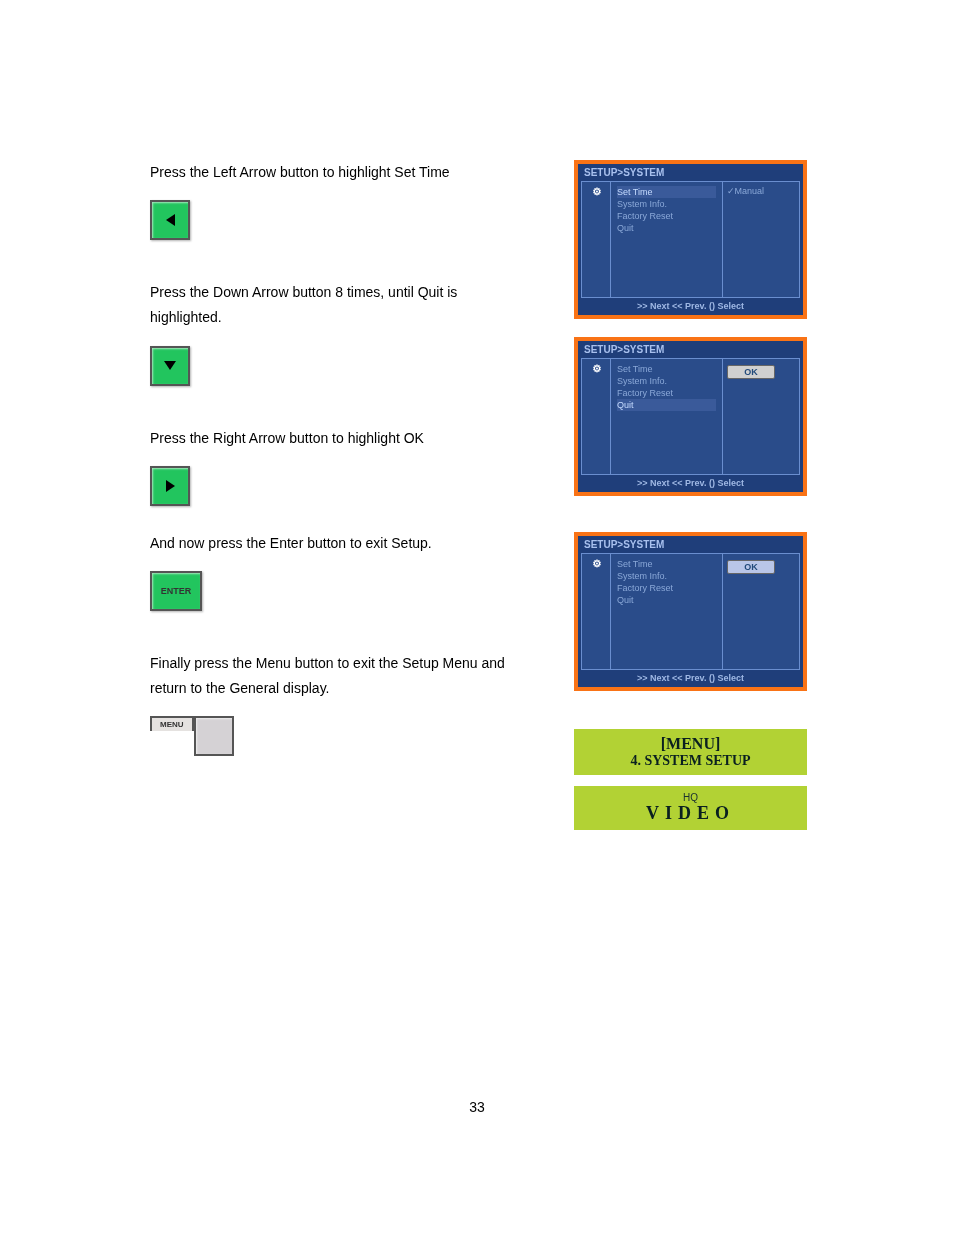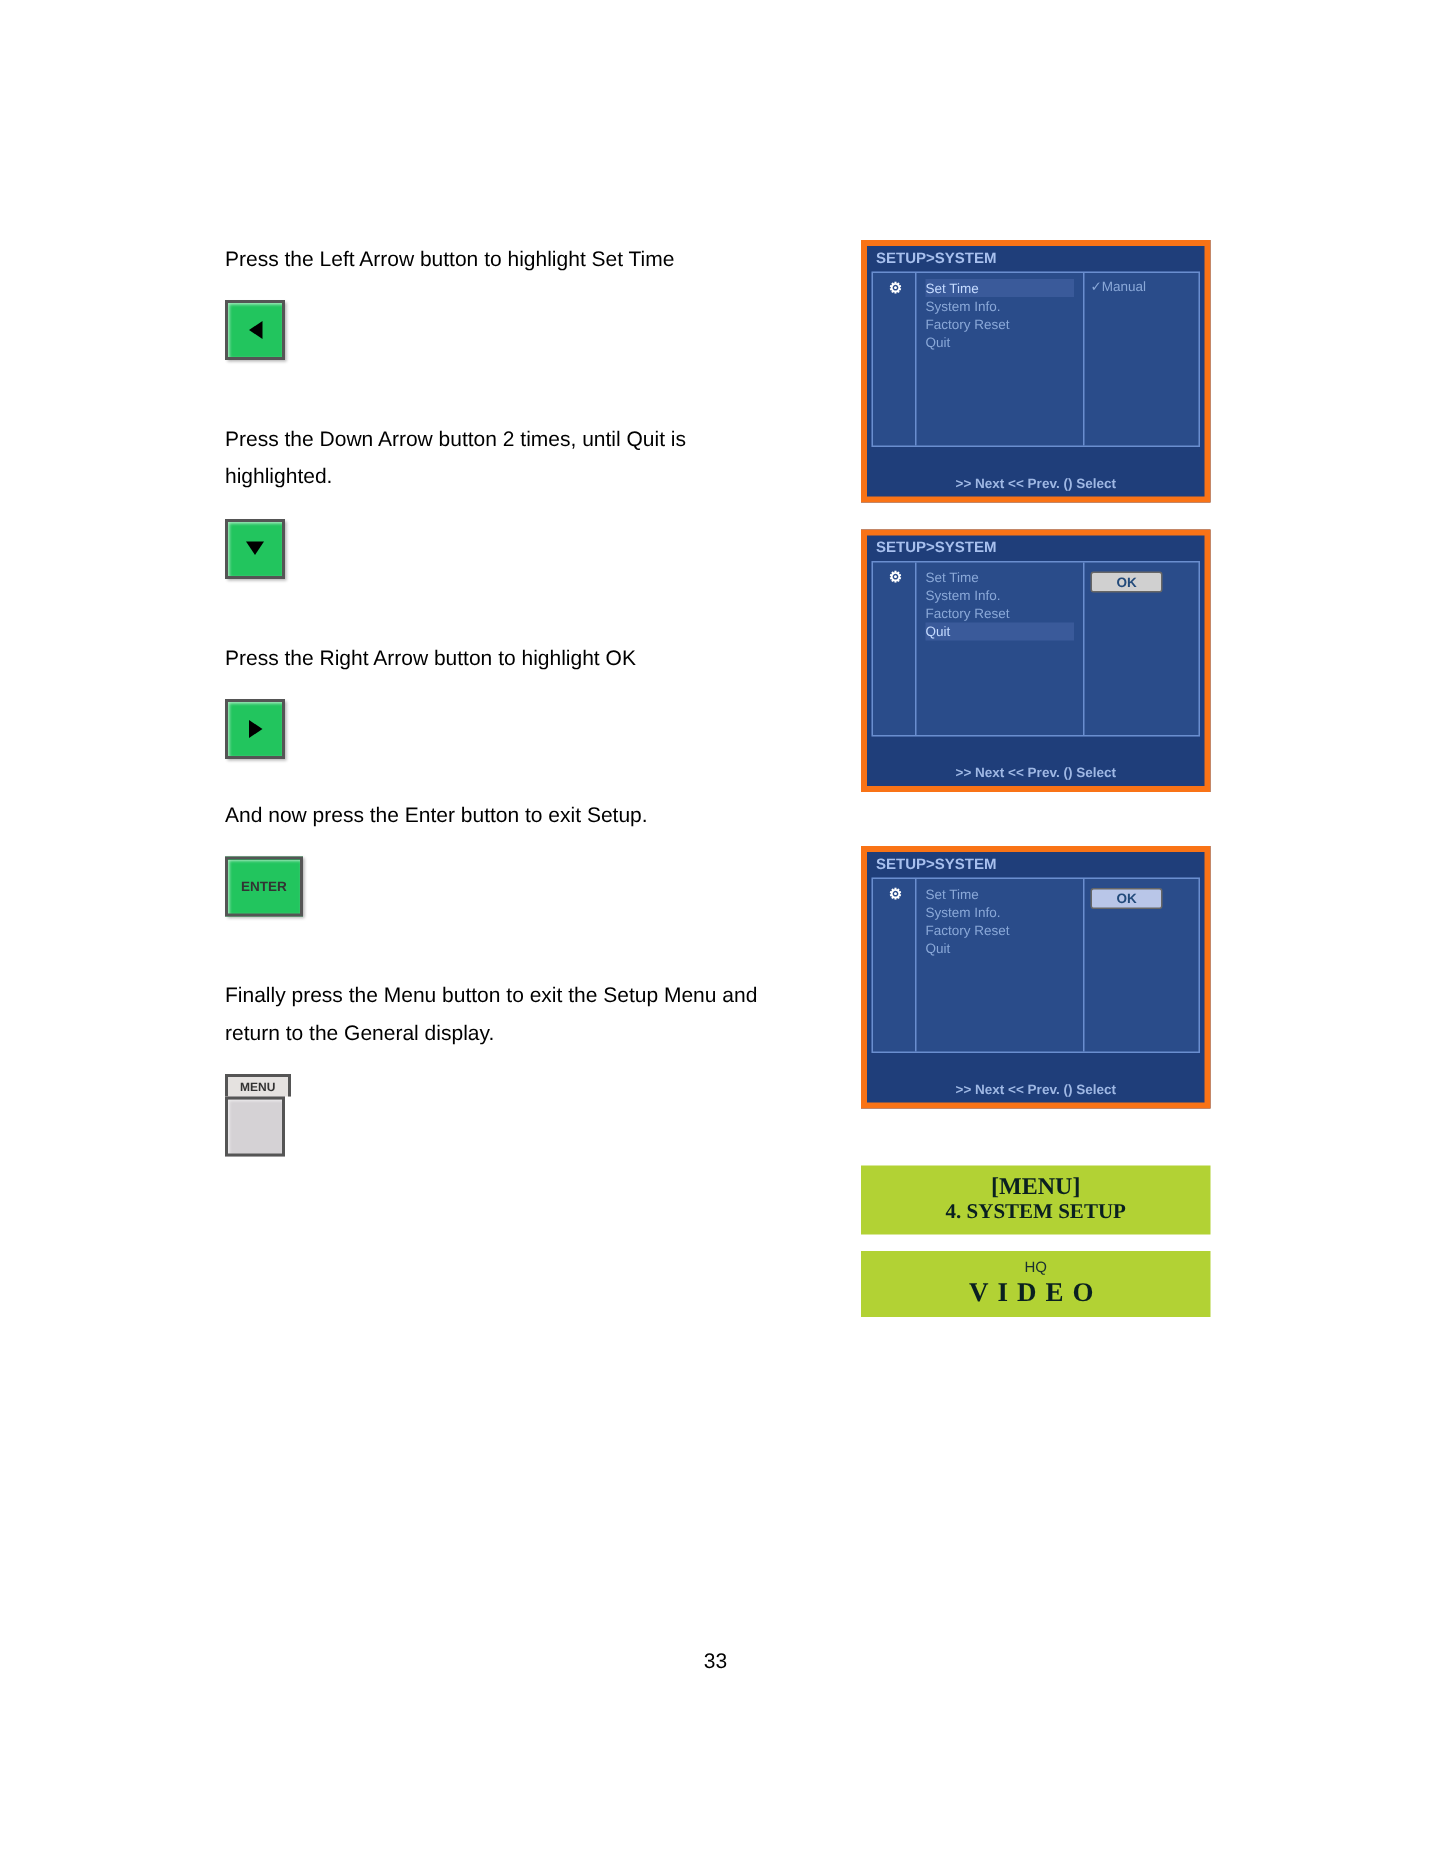--- a/index.html
+++ b/index.html
@@ -43,21 +43,21 @@
     box-shadow: inset 1px 1px 2px rgba(255,255,255,0.6), 1px 1px 2px rgba(0,0,0,0.3);
   }
   .btn-wide {
     width: 48px;
     font-size: 9px;
     font-weight: bold;
     color: #333;
   }
   .btn-menu-wrap {
     display: flex;
-    flex-direction: column;
+    flex-direction: row;
     align-items: flex-start;
     text-align: center;
   }
   .btn-menu-label {
     background: #e5e2e0;
     color:#333;
     font-size:8px;
     font-weight:bold;
     padding:2px 8px;
     border:2px solid #555;
@@ -159,21 +159,20 @@
   }
   .osd-ok.hl {
     background:#b9c6e8;
   }
   .osd-footer {
     color:#9fb8e4;
     font-size:9px;
     font-weight:bold;
     text-align:center;
     padding:3px 0 4px 0;
-    margin-top:16px;
   }
 
   
   .green-panel {
     background:#b2d234;
     text-align:center;
     padding:6px 4px;
     margin-bottom:11px;
     width:225px;
   }
@@ -217,21 +216,21 @@
   <div class="left-col">
 
     <div class="step">
       <p>Press the Left Arrow button to highlight Set Time</p>
       <div class="btn">
         <div class="arrow arrow-left"></div>
       </div>
     </div>
 
     <div class="step">
-      <p>Press the Down Arrow button 2 times, until Quit is highlighted.</p>
+      <p>Press the Down Arrow button 8 times, until Quit is highlighted.</p>
       <div class="btn">
         <div class="arrow arrow-down"></div>
       </div>
     </div>
 
     <div class="step">
       <p>Press the Right Arrow button to highlight OK</p>
       <div class="btn">
         <div class="arrow arrow-right"></div>
       </div>

